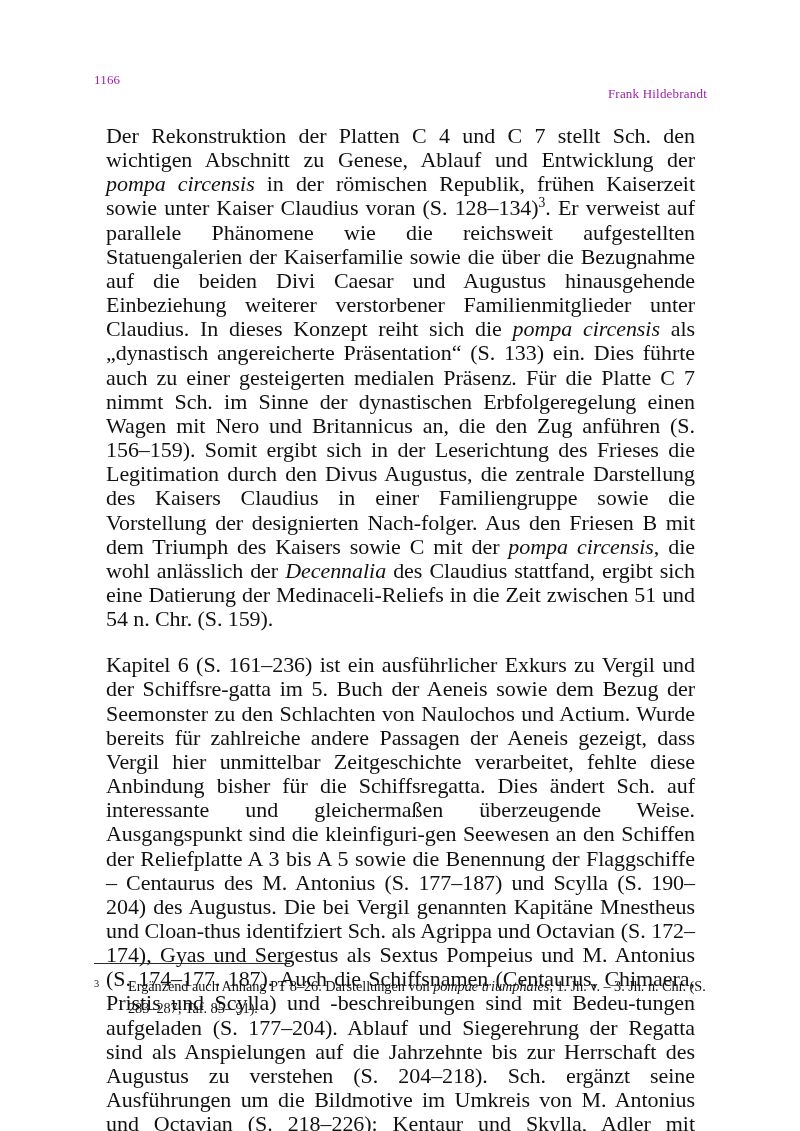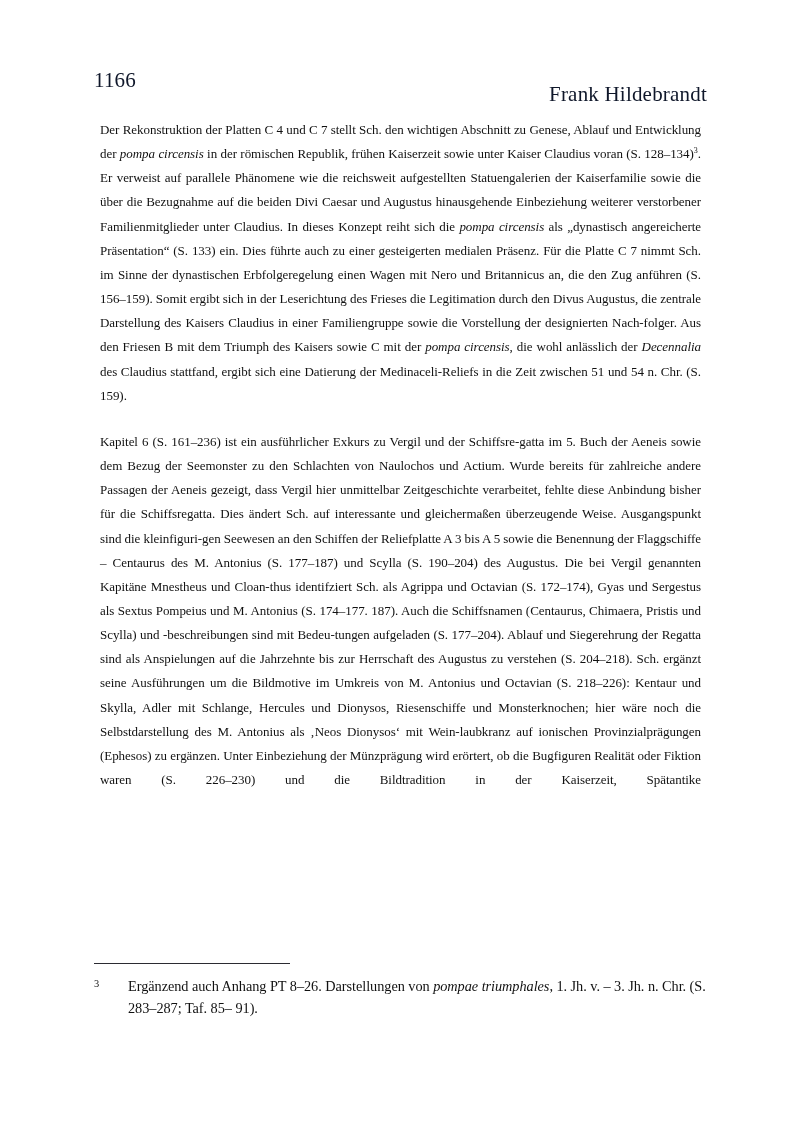--- a/index.html
+++ b/index.html
@@ -24,23 +24,23 @@
     background: #ffffff;
   }
 
   
   .running-head {
     position: absolute;
     left: 94px;
     top: 68px;
     width: 613px;
     height: 24px;
-    font-size: 21px;
+    font-size: 13px;
     line-height: 24px;
-    color: #0f172a;
+    color: #a21caf;
   }
   .folio {
     position: absolute;
     left: 0;
     top: 0;
     letter-spacing: 0.2px;
   }
   .head-title {
     position: absolute;
     left: 0;
@@ -53,24 +53,24 @@
 
   
   .textblock {
     position: absolute;
     left: 94px;
     top: 112px;
     width: 613px;
   }
 
   p.body-par {
-    margin: 6px;
+    margin: 12px;
     text-align: justify;
     text-justify: inter-word;
-    font-size: 13px;
+    font-size: 22px;
     line-height: 24.15px;
     hyphens: manual;
     letter-spacing: -0.05px;
     word-spacing: -0.1px;
     font-family: Liberation Serif, serif;
   }
   p.body-par + p.body-par {
     margin-top: 22px;
   }
   p.body-par.last-par {

